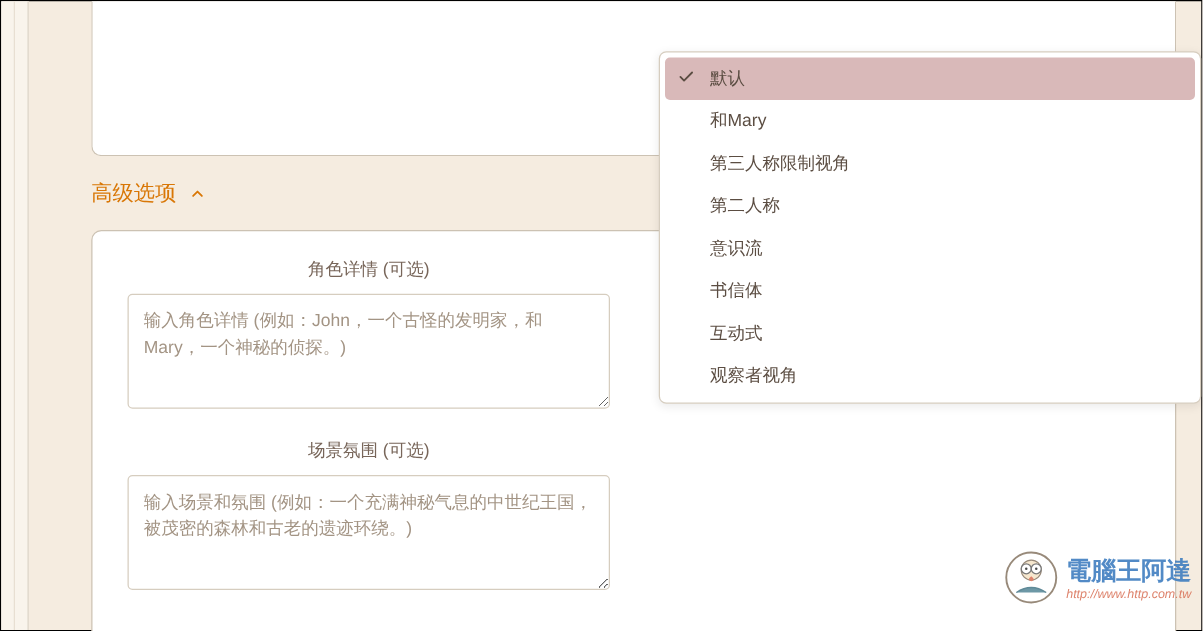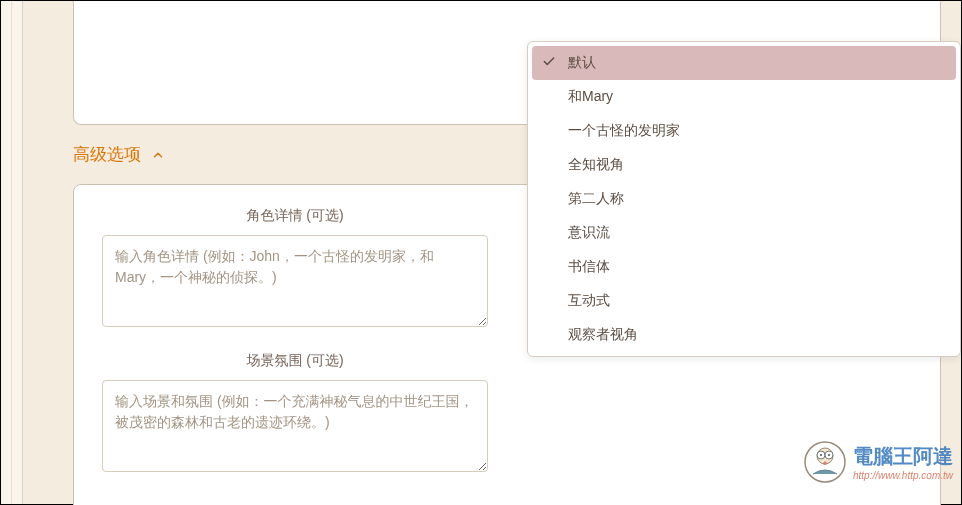--- a/index.html
+++ b/index.html
@@ -159,22 +159,21 @@
           
         </div>
       </div>
     </div>
 
     <div class="dropdown-menu" id="dropdown-list">
         <div class="dropdown-item selected"><span class="check"><svg width="14" height="14" viewBox="0 0 24 24" fill="none" stroke="#5b4d42" stroke-width="2.5" stroke-linecap="round" stroke-linejoin="round">
               <polyline points="20 6 9 17 4 12"></polyline>
             </svg></span><span>默认</span></div>
         <div class="dropdown-item"><span>和Mary</span></div>
-        <div class="dropdown-item"><span>一个古怪的发明家</span></div>
-        <div class="dropdown-item"><span>全知视角</span></div>
+        <div class="dropdown-item"><span>第三人称限制视角</span></div>
         <div class="dropdown-item"><span>第二人称</span></div>
         <div class="dropdown-item"><span>意识流</span></div>
         <div class="dropdown-item"><span>书信体</span></div>
         <div class="dropdown-item"><span>互动式</span></div>
         <div class="dropdown-item"><span>观察者视角</span></div>
       </div>
 
     <div class="watermark">
       <span class="avatar">
         <svg width="44" height="44" viewBox="0 0 44 44">

